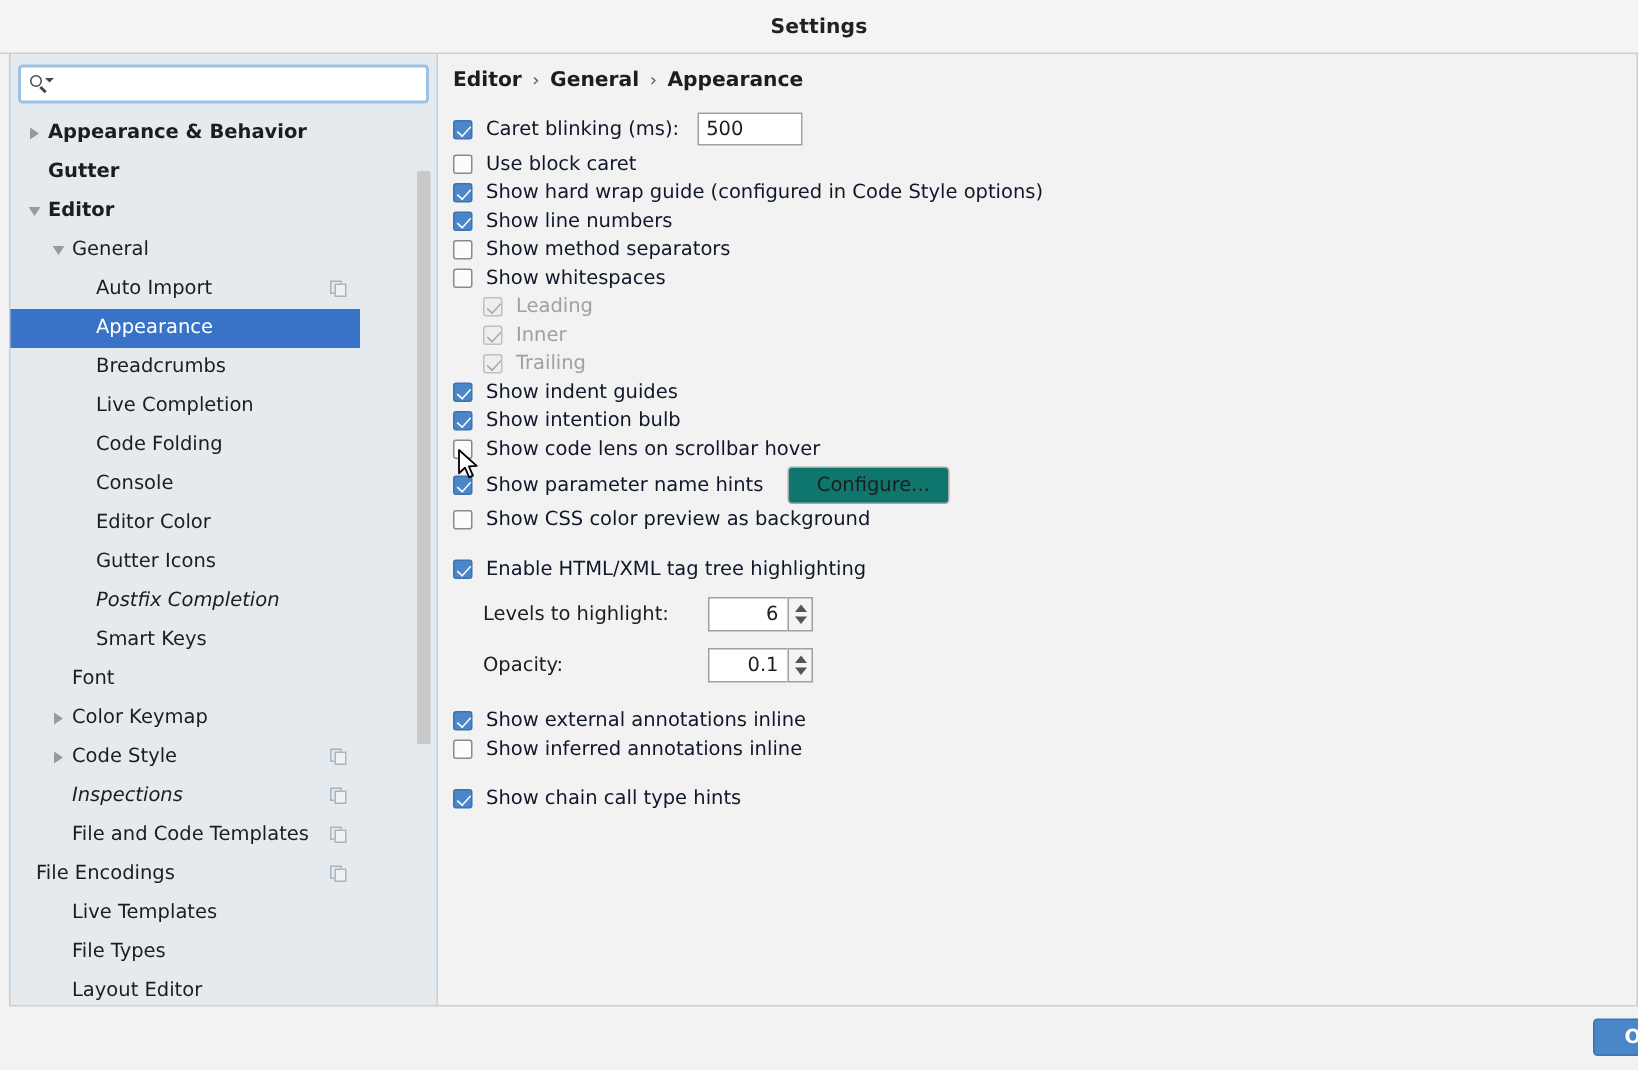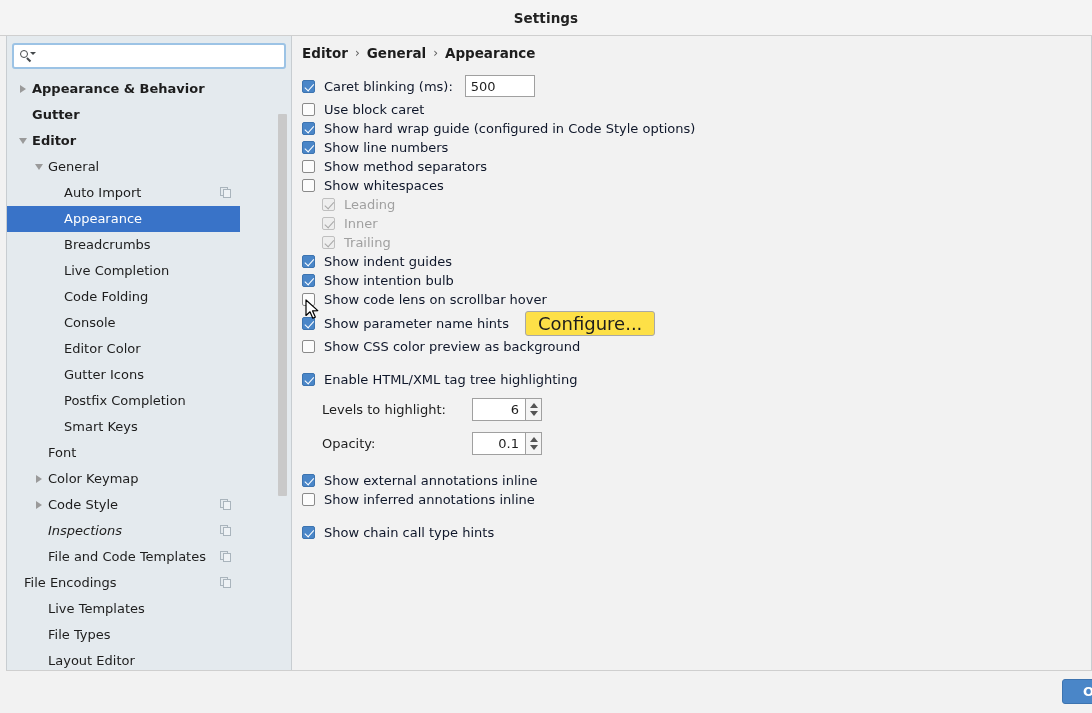--- a/index.html
+++ b/index.html
@@ -156,23 +156,23 @@
   .indent { padding-left: 20px; }
 
   .tf {
     height: 22px; background: #ffffff;
     border: 1px solid #a0a0a0;
     font-family: inherit; font-size: 13px; color: #1d1d1d;
     padding: 0 5px; outline: none;
   }
   .btn {
     height: 25px; min-width: 108px;
-    background: #fde047;
+    background: #0f766e;
     border: 1px solid #a8a8a8; border-radius: 3px;
-    font-family: inherit; font-size: 18px; color: #1d1d1d;
+    font-family: inherit; font-size: 13px; color: #1d1d1d;
     cursor: default; padding: 0 12px; text-align: right;
   }
 
   .spin { display: flex; align-items: stretch; height: 23px; }
   .spin .sv {
     width: 53px; background: #ffffff;
     border: 1px solid #a0a0a0; border-right: 0;
     font-family: inherit; font-size: 13px; color: #1d1d1d;
     text-align: right; padding-right: 6px; outline: none;
   }
@@ -298,21 +298,21 @@
             <span class="lbl">Console</span>
           </div>
           <div class="t-item" style="padding-left: 40px;">
             <span class="tw"></span>
             <span class="lbl">Editor Color</span>
           </div>
           <div class="t-item" style="padding-left: 40px;">
             <span class="tw"></span>
             <span class="lbl">Gutter Icons</span>
           </div>
-          <div class="t-item" style="padding-left: 40px;">
+          <div class="t-item" style="padding-left: 40px; font-style: italic;">
             <span class="tw"></span>
             <span class="lbl">Postfix Completion</span>
           </div>
           <div class="t-item" style="padding-left: 40px;">
             <span class="tw"></span>
             <span class="lbl">Smart Keys</span>
           </div>
           <div class="t-item" style="padding-left: 24px;">
             <span class="tw"></span>
             <span class="lbl">Font</span>

